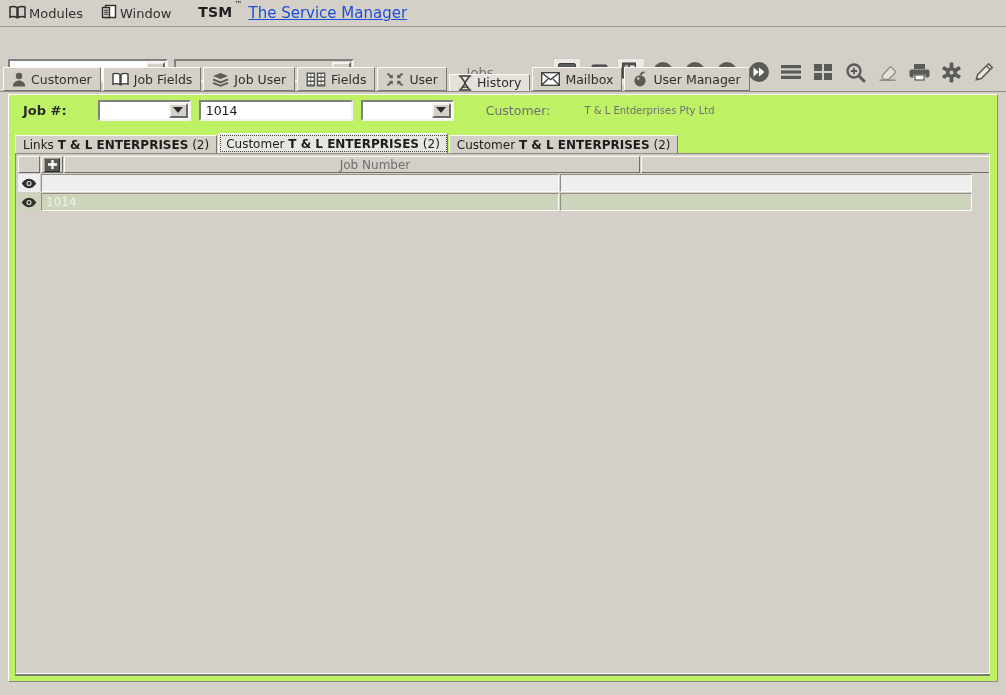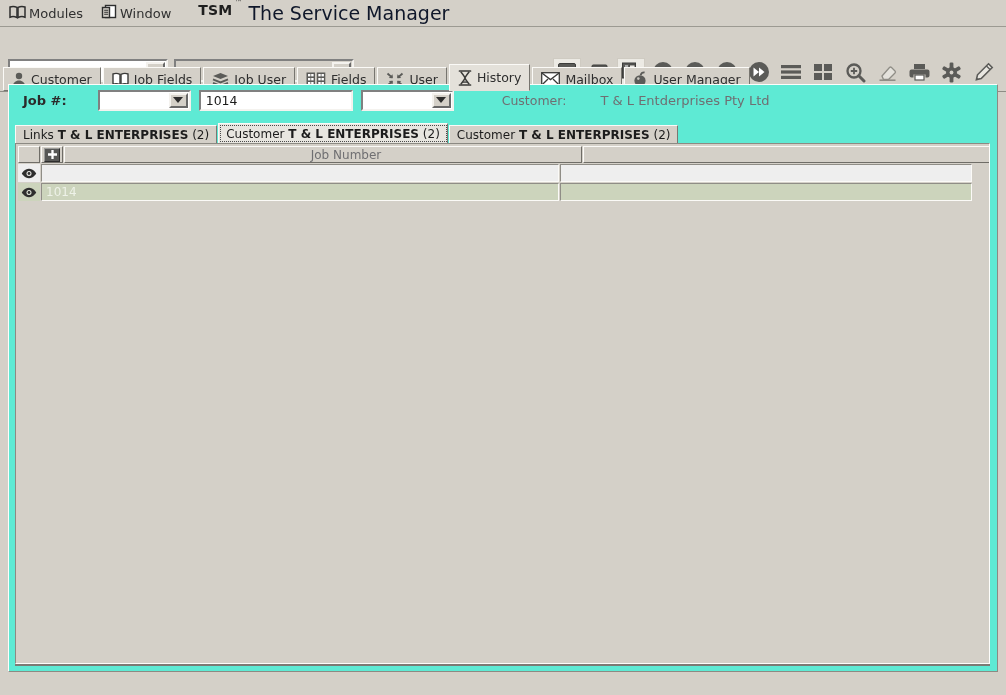--- a/index.html
+++ b/index.html
@@ -24,21 +24,21 @@
   }
   .menu-item {
     display: flex; align-items: center; gap: 3px;
     padding: 0 9px 0 9px; height: 26px;
     cursor: default;
   }
   .menu-label { font-size: 13px; color: #303030; }
   .brand { display: flex; align-items: flex-start; margin-left: 18px; gap: 6px; }
   .brand-tsm { font-weight: bold; font-size: 14px; color: #1f1f1f; letter-spacing: .2px; }
   .brand-tm { font-size: 8px; color: #1f1f1f; vertical-align: super; position: relative; top: -4px; margin-left: -4px; }
-  .brand-sub { font-size: 19px; color: #0f172a; }
+  .brand-sub { font-size: 15px; color: #1d4ed8; text-decoration: underline; }
 
   
   .toolbar {
     position: absolute; left: 0; top: 27px; width: 1006px; height: 37px;
     background: #d4d0c8;
   }
   .combo {
     position: absolute;
     display: flex; align-items: stretch;
     border: 2px solid;
@@ -84,51 +84,51 @@
     height: 24px; padding: 0 8px;
     background: #d4d0c8;
     border: 1px solid;
     border-color: #fbfaf7 #77756f #77756f #fbfaf7;
     margin-right: 2px;
     font-size: 12.5px; color: #2e2e2e;
     cursor: default; position: relative;
     white-space: nowrap;
   }
   .mtab.active {
-    background: #e4e1da; height: 27px;
+    background: #e4e1da; height: 17px;
     border-bottom-color: #e4e1da;
     z-index: 3;
   }
   .mtab svg { display: block; flex: none; }
 
   
   .panel {
-    position: absolute; left: 8px; top: 84px;
+    position: absolute; left: 8px; top: 94px;
     width: 990px; height: 588px;
-    background: #5eead4;
+    background: #bef264;
     border: 1px solid;
     border-color: #fdfdfb #8c8a83 #8c8a83 #fdfdfb;
   }
   .jobrow {
     position: relative; height: 30px;
     display: flex; align-items: center;
     padding-left: 14px;
   }
   .jobrow .lbl { font-weight: bold; font-size: 13px; color: #2b2b2b; }
   .txtinput {
     border: 2px solid;
     border-color: #808080 #f4f2ee #f4f2ee #808080;
     background: #fff;
     font-family: "DejaVu Sans", sans-serif;
     font-size: 12.5px; color: #1b1b1b;
     padding: 2px 5px;
     outline: none;
   }
   .cust-lbl { color: #6f6f72; font-size: 12.5px; }
-  .cust-val { color: #6f6f72; font-size: 13px; }
+  .cust-val { color: #6f6f72; font-size: 10px; }
 
   
   .subtabs {
     position: absolute; left: 6px; top: 38px;
     display: flex; align-items: flex-end;
   }
   .stab {
     height: 19px; padding: 0 7px;
     display: flex; align-items: center;
     background: #d4d0c8;
@@ -163,21 +163,21 @@
     background: #d4d0c8;
     border: 1px solid;
     border-color: #fbfaf7 #6f6d67 #6f6d67 #fbfaf7;
     display: flex; align-items: center; justify-content: center;
     font-size: 12px; color: #6f6f72;
     margin-right: 1px;
     overflow: hidden;
   }
   .gcell.w-eye { width: 22px; flex: none; }
   .gcell.w-plus { width: 22px; flex: none; }
-  .gcell.w-jobnum { width: 518px; flex: none; padding-left: 46px; }
+  .gcell.w-jobnum { width: 576px; flex: none; padding-left: 46px; }
   .gcell.w-col2 { width: 412px; flex: none; }
   .plusbtn {
     width: 16px; height: 14px;
     background: #585856;
     border: 1px solid;
     border-color: #9b9b98 #2d2d2c #2d2d2c #9b9b98;
     display: flex; align-items: center; justify-content: center;
   }
   .grow { display: flex; height: 18px; margin-top: 1px; }
   .gdata {
@@ -519,21 +519,21 @@
 
       <input class="txtinput" style="margin-left: 8px; width: 154px; height: 21px;" value="1014">
 
       <div class="combo" style="position:relative; margin-left:8px; width:93px; height:21px;">
         <div class="combo-field"></div>
         <div class="combo-btn">
             <i class="arrow-dn"></i>
           </div>
       </div>
 
-      <span class="cust-lbl" style="margin-left:48px;text-align:center;">Customer:</span>
+      <span class="cust-lbl" style="margin-left:32px;text-align:center;">Customer:</span>
       <span class="cust-val" style="margin-left:34px;">T &amp; L Entderprises Pty Ltd</span>
     </div>
 
     <div class="subtabs">
       <div class="stab-wrap">
         <div class="stab">
           <span>Links</span>&nbsp;<b>T &amp; L ENTERPRISES</b>&nbsp;<span>(2)</span>
           
         </div>
       </div>

